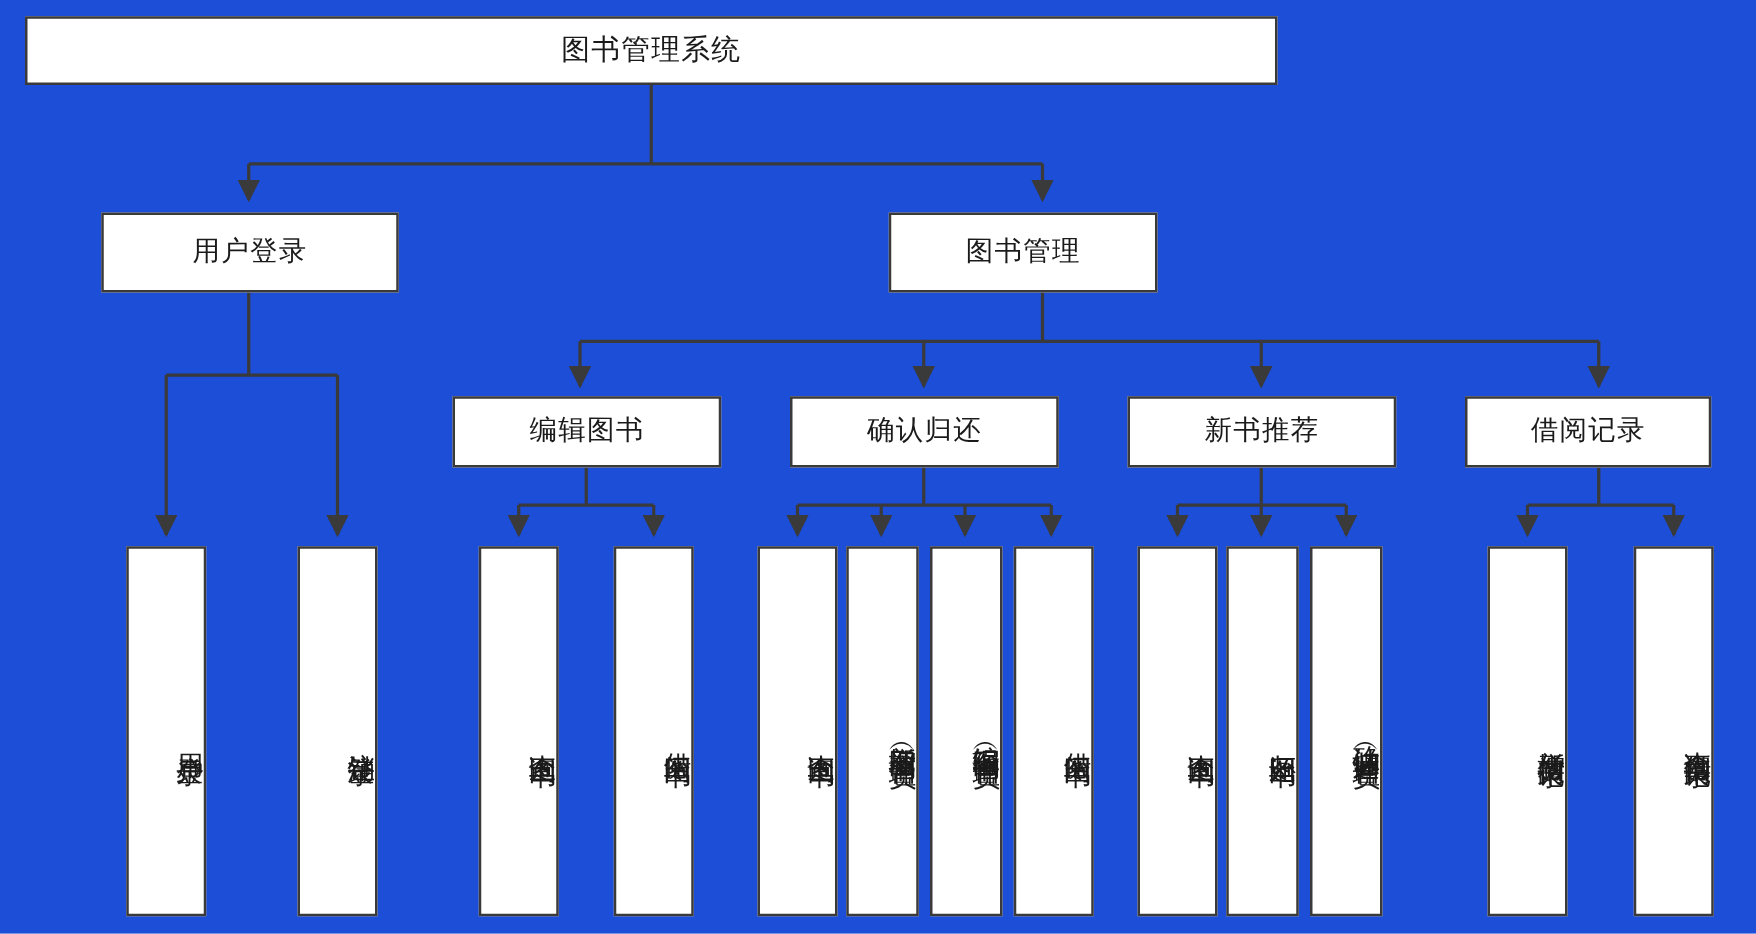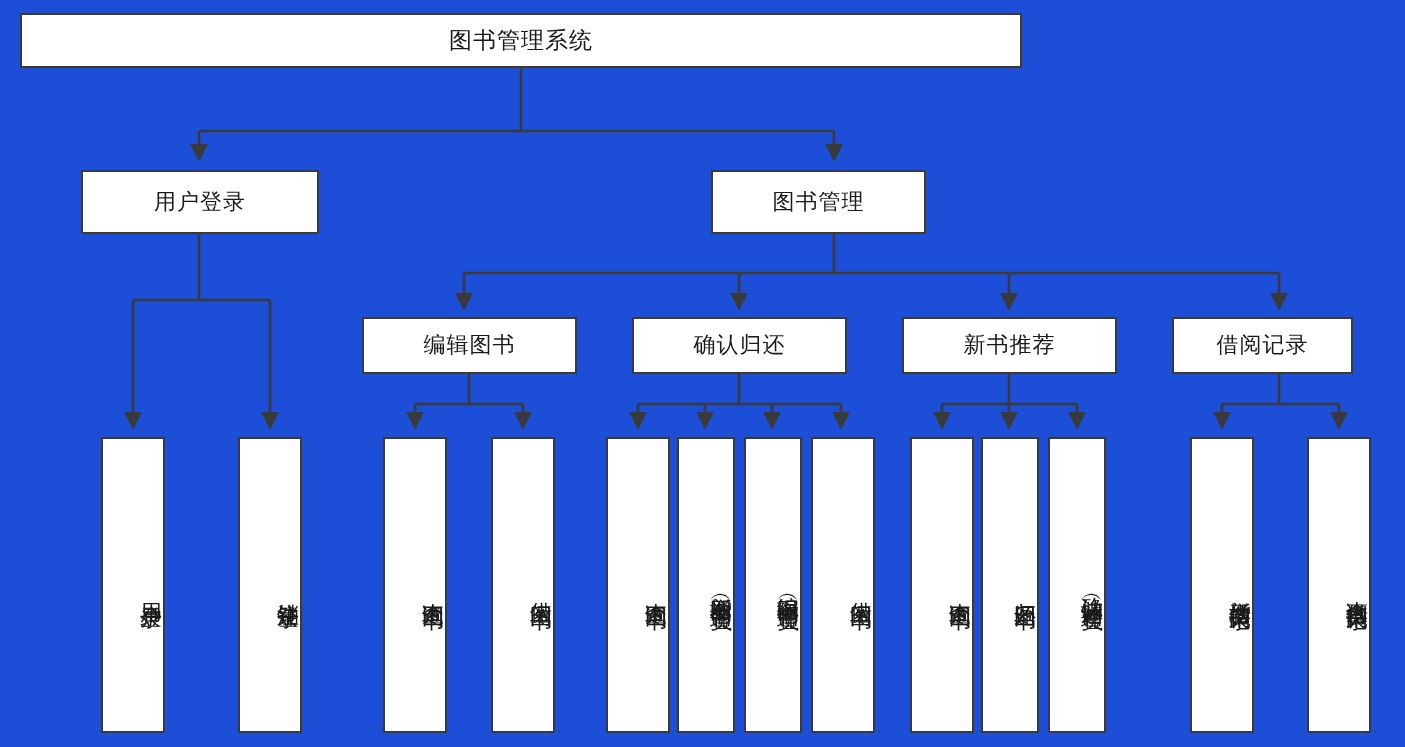--- a/index.html
+++ b/index.html
@@ -125,21 +125,21 @@
   <div class="node-box node-h" style="left:81px; top:170px; width:238px; height:64px;">用户登录</div>
 
   <div class="node-box node-h" style="left:711px; top:170px; width:215px; height:64px;">图书管理</div>
 
   <div class="node-box node-h" style="left:362px; top:317px; width:215px; height:57px;">编辑图书</div>
 
   <div class="node-box node-h" style="left:632px; top:317px; width:215px; height:57px;">确认归还</div>
 
   <div class="node-box node-h" style="left:902px; top:317px; width:215px; height:57px;">新书推荐</div>
 
-  <div class="node-box node-h" style="left:1172px; top:317px; width:181px; height:57px;">借阅记录</div>
+  <div class="node-box node-h" style="left:1172px; top:317px; width:197px; height:57px;">借阅记录</div>
 
   <div class="node-box node-v" style="left:101px; top:437px; width:64px; height:296px;">用户登录</div>
 
   <div class="node-box node-v" style="left:238px; top:437px; width:64px; height:296px;">注销登录</div>
 
   <div class="node-box node-v" style="left:383px; top:437px; width:64px; height:296px;">查询图书</div>
 
   <div class="node-box node-v" style="left:491px; top:437px; width:64px; height:296px;">借阅图书</div>
 
   <div class="node-box node-v" style="left:606px; top:437px; width:64px; height:296px;">查询图书</div>

